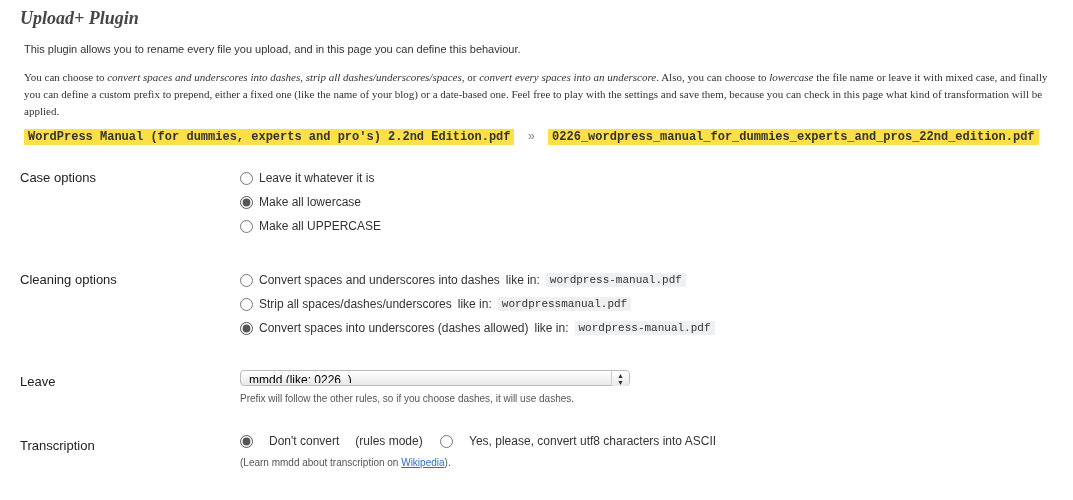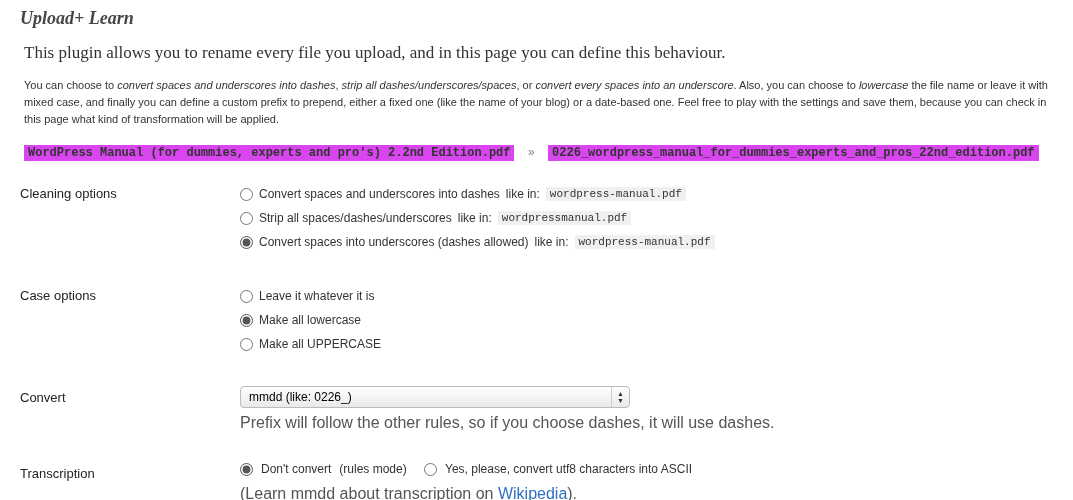--- a/index.html
+++ b/index.html
@@ -13,40 +13,41 @@
     }
     h2.page-title {
       font-size: 18px;
       font-weight: bold;
       color: #464646;
       font-style: italic;
       font-family: Georgia, "Times New Roman", serif;
       margin-bottom: 14px;
     }
     .intro-line {
-      font-family: Liberation Serif, serif;
-      font-size: 17px;
+      font-family: Liberation Sans, sans-serif;
+      font-size: 11px;
       color: #333;
       margin: 0 0 14px 4px;
     }
     .desc-para {
       font-size: 11px;
       color: #333;
       line-height: 1.55;
-      margin: 0 0 18px 4px;
+      margin: 0 0 10px 4px;
+      font-family: Liberation Serif, serif;
     }
     .desc-para em { font-style: italic; }
     .example-line {
       font-family: "Courier New", Courier, monospace;
       font-size: 12px;
       color: #333;
       margin: 6px 0 20px 4px;
     }
     .example-line .hl {
-      background: #d946ef;
+      background: #fde047;
       padding: 1px 4px;
       font-weight: bold;
     }
     .form-table {
       width: 100%;
       border-collapse: collapse;
     }
     .form-table th {
       text-align: left;
       vertical-align: top;
@@ -72,36 +73,36 @@
     .radio-row .like-in { color: #333; }
     .radio-row code, .example-line code, .desc-para code {
       font-family: "Courier New", Courier, monospace;
       background: #eef0f2;
       padding: 1px 4px;
       font-size: 11px;
     }
     .radio-row-inline {
       display: inline-flex;
       align-items: center;
-      gap: 8px;
+      gap: 16px;
       margin-right: 14px;
       font-size: 12px;
       justify-content: flex-end;
     }
     .select-wrap {
       position: relative;
       display: inline-block;
       width: 390px;
     }
     select.prefix-select {
       -webkit-appearance: none;
       -moz-appearance: none;
       appearance: none;
       width: 100%;
-      height: 22px;
+      height: 16px;
       font-size: 12px;
       padding: 2px 28px 2px 8px;
       border: 1px solid #bbb;
       border-radius: 4px;
       background: linear-gradient(#ffffff, #e9e9e9);
       font-family: inherit;
     }
     .select-arrows {
       position: absolute;
       right: 1px;
@@ -115,52 +116,69 @@
       font-size: 7px;
       line-height: 7px;
       color: #333;
       border-left: 1px solid #ccc;
       background: linear-gradient(#ffffff, #e9e9e9);
       border-top-right-radius: 4px;
       border-bottom-right-radius: 4px;
       pointer-events: none;
     }
     .small-note {
-      font-size: 16px;
+      font-size: 10px;
       color: #555;
       margin-top: 6px;
     }
     .small-note a { color: #2e6fc0; }
     input[type=radio] {
       width: 13px;
       height: 13px;
       accent-color: #555;
     }
     .sep { color: #888; padding: 0 6px; }
   </style>
 </head>
 <body>
 
-<h2 class="page-title">Upload+ Learn</h2>
+<h2 class="page-title">Upload+ Plugin</h2>
 
 <p class="intro-line">This plugin allows you to rename every file you upload, and in this page you can define this behaviour.</p>
 
 <p class="desc-para">
   <span>You can choose to </span><em>convert spaces and underscores into dashes</em><span>, </span><em>strip all dashes/underscores/spaces</em><span>, or </span><em>convert every spaces into an underscore</em><span>. Also, you can choose to </span><em>lowercase</em><span> the file name or leave it with mixed case, and finally you can define a custom prefix to prepend, either a fixed one (like the name of your blog) or a date-based one. Feel free to play with the settings and save them, because you can check in this page what kind of transformation will be applied.</span>
 </p>
 
 <p class="example-line">
   <span class="hl">WordPress Manual (for dummies, experts and pro's) 2.2nd Edition.pdf</span>
   <span class="sep">»</span>
   <span class="hl">0226_wordpress_manual_for_dummies_experts_and_pros_22nd_edition.pdf</span>
 </p>
 
 <table class="form-table">
   <tbody>
       <tr>
+    <th>Case options</th>
+    <td>
+      <label class="radio-row">
+        <input type="radio" name="caseopt" style="">
+        <span>Leave it whatever it is</span>
+      </label>
+      <label class="radio-row">
+        <input type="radio" name="caseopt" checked="" style="">
+        <span>Make all lowercase</span>
+      </label>
+      <label class="radio-row">
+        <input type="radio" name="caseopt" style="">
+        <span>Make all UPPERCASE</span>
+      </label>
+    </td>
+  </tr>
+  <tr>
     <th>Cleaning options</th>
     <td>
       <label class="radio-row">
         <input type="radio" name="cleaning" style="">
         <span>Convert spaces and underscores into dashes</span>
         <span class="like-in">like in:</span>
         <code>wordpress-manual.pdf</code>
       </label>
       <label class="radio-row">
         <input type="radio" name="cleaning" style="">
@@ -170,38 +188,21 @@
       </label>
       <label class="radio-row">
         <input type="radio" name="cleaning" checked="" style="">
         <span>Convert spaces into underscores (dashes allowed)</span>
         <span class="like-in">like in:</span>
         <code>wordpress-manual.pdf</code>
       </label>
     </td>
   </tr>
   <tr>
-    <th>Case options</th>
-    <td>
-      <label class="radio-row">
-        <input type="radio" name="caseopt" style="">
-        <span>Leave it whatever it is</span>
-      </label>
-      <label class="radio-row">
-        <input type="radio" name="caseopt" checked="" style="">
-        <span>Make all lowercase</span>
-      </label>
-      <label class="radio-row">
-        <input type="radio" name="caseopt" style="">
-        <span>Make all UPPERCASE</span>
-      </label>
-    </td>
-  </tr>
-  <tr>
-    <th>Convert</th>
+    <th>Leave</th>
     <td>
       <div class="select-wrap">
         <select class="prefix-select">
           <option>mmdd (like: 0226_)</option>
         </select>
         <div class="select-arrows">
           <span>▲</span>
               <span>▼</span>
         </div>
       </div>

